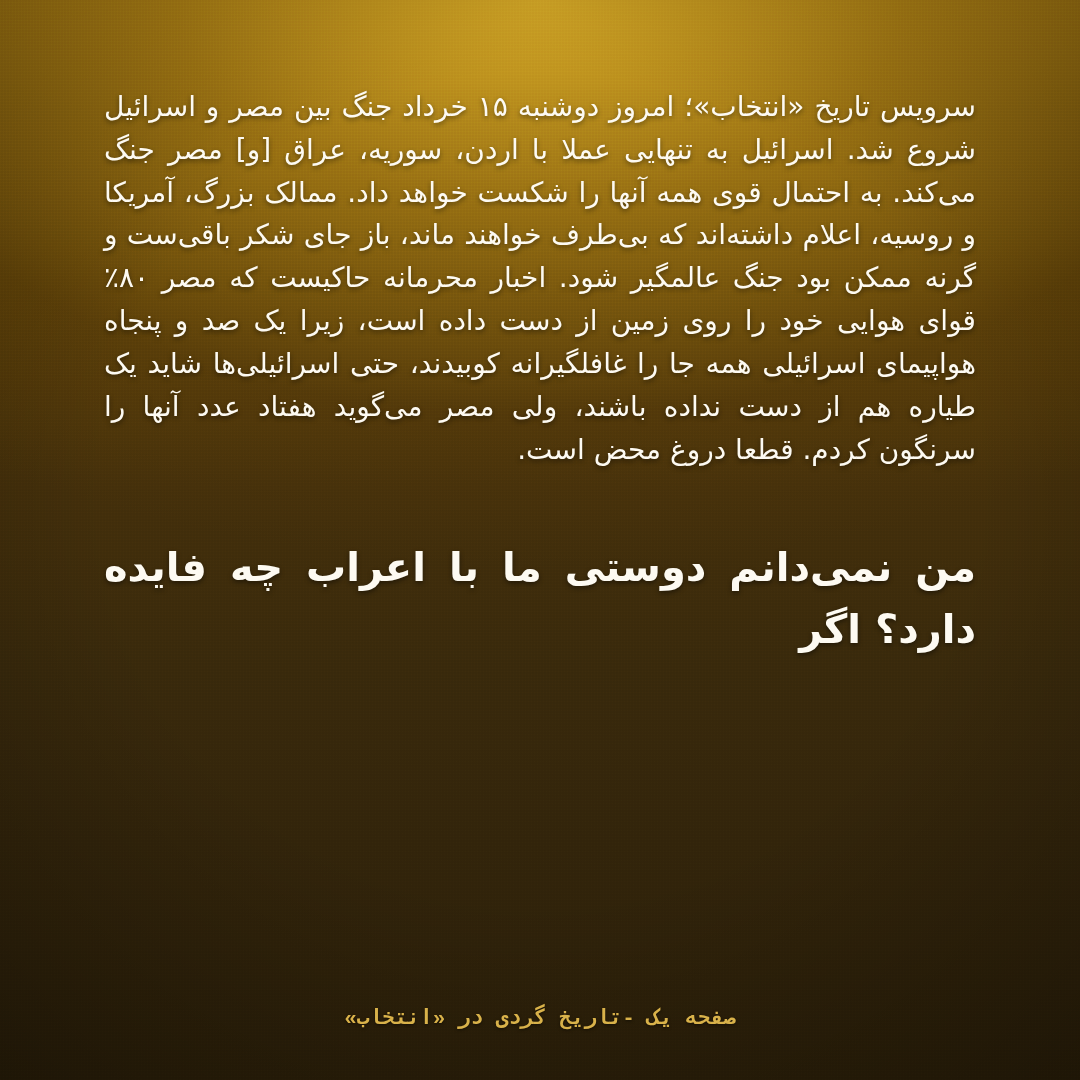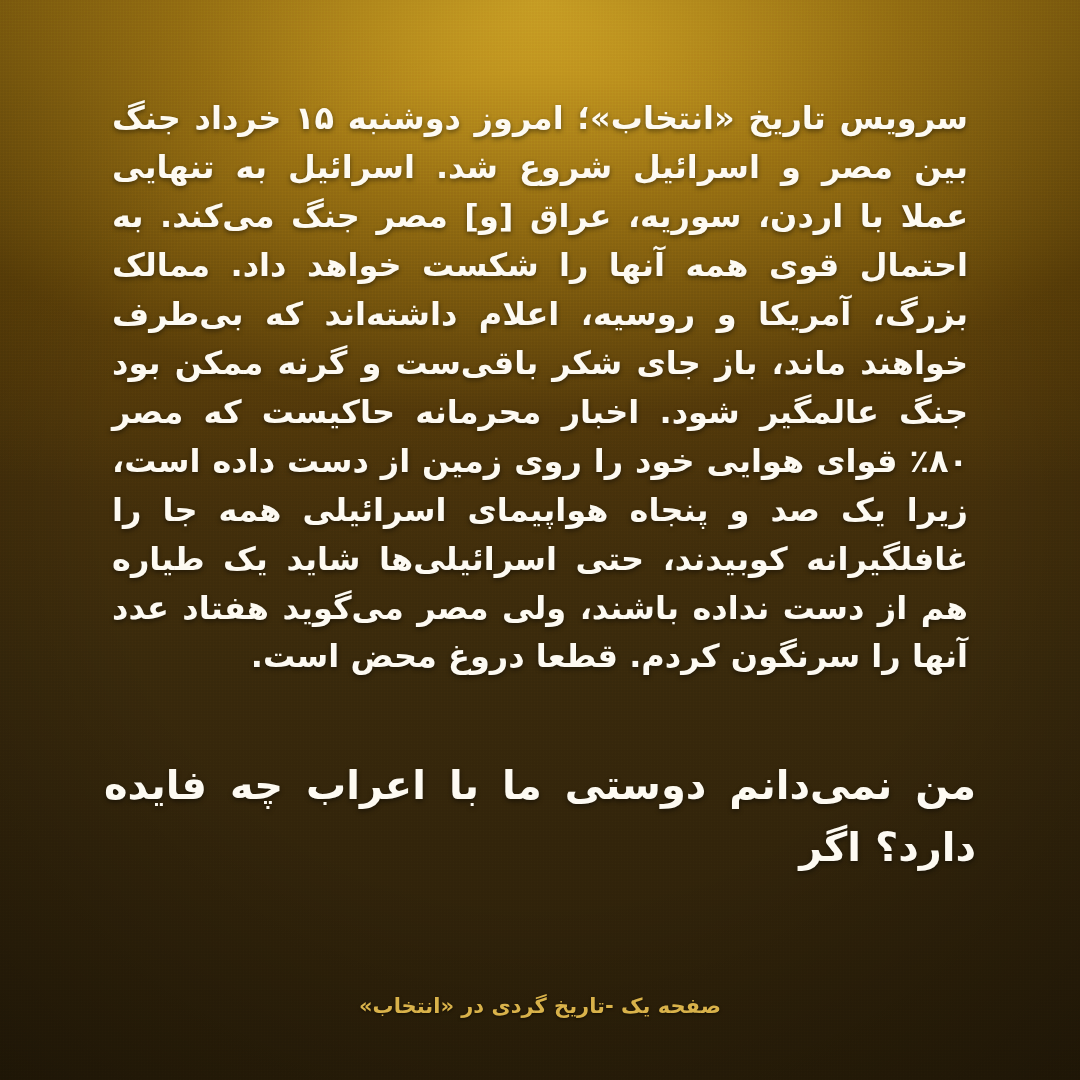--- a/index.html
+++ b/index.html
@@ -48,28 +48,28 @@
     left: 0;
     right: 0;
     top: 86px;
     padding: 0 104px;
     box-sizing: border-box;
     z-index: 3;
   }
 
   .body-text {
     color: #fdfaf2;
-    font-size: 32px;
+    font-size: 28px;
     line-height: 1.53;
     text-align: justify;
     text-align-last: right;
     letter-spacing: 0.2px;
-    margin: 8px;
+    margin: 0;
     text-shadow: 0 2px 5px rgba(0,0,0,0.45);
-    font-weight: 700;
+    font-weight: 400;
   }
 
   .paragraph-gap {
     height: 66px;
   }
 
   .second-paragraph {
     color: #fdfaf2;
     font-size: 40px;
     line-height: 1.53;
@@ -77,28 +77,29 @@
     text-align-last: right;
     margin: 0;
     text-shadow: 0 2px 5px rgba(0,0,0,0.45);
     font-weight: 600;
   }
 
   .footer {
     position: absolute;
     left: 0;
     right: 0;
-    bottom: 62px;
+    bottom: 50px;
     text-align: center;
     color: #d9b24a;
     font-size: 21px;
     font-weight: 700;
     letter-spacing: 0.2px;
     text-shadow: 0 1px 3px rgba(0,0,0,0.5);
     z-index: 3;
+    font-family: Liberation Mono, monospace;
   }
 </style>
 </head>
 <body>
 
 <div class="card">
 
   <div class="texture"></div>
   <div class="vignette"></div>
 

